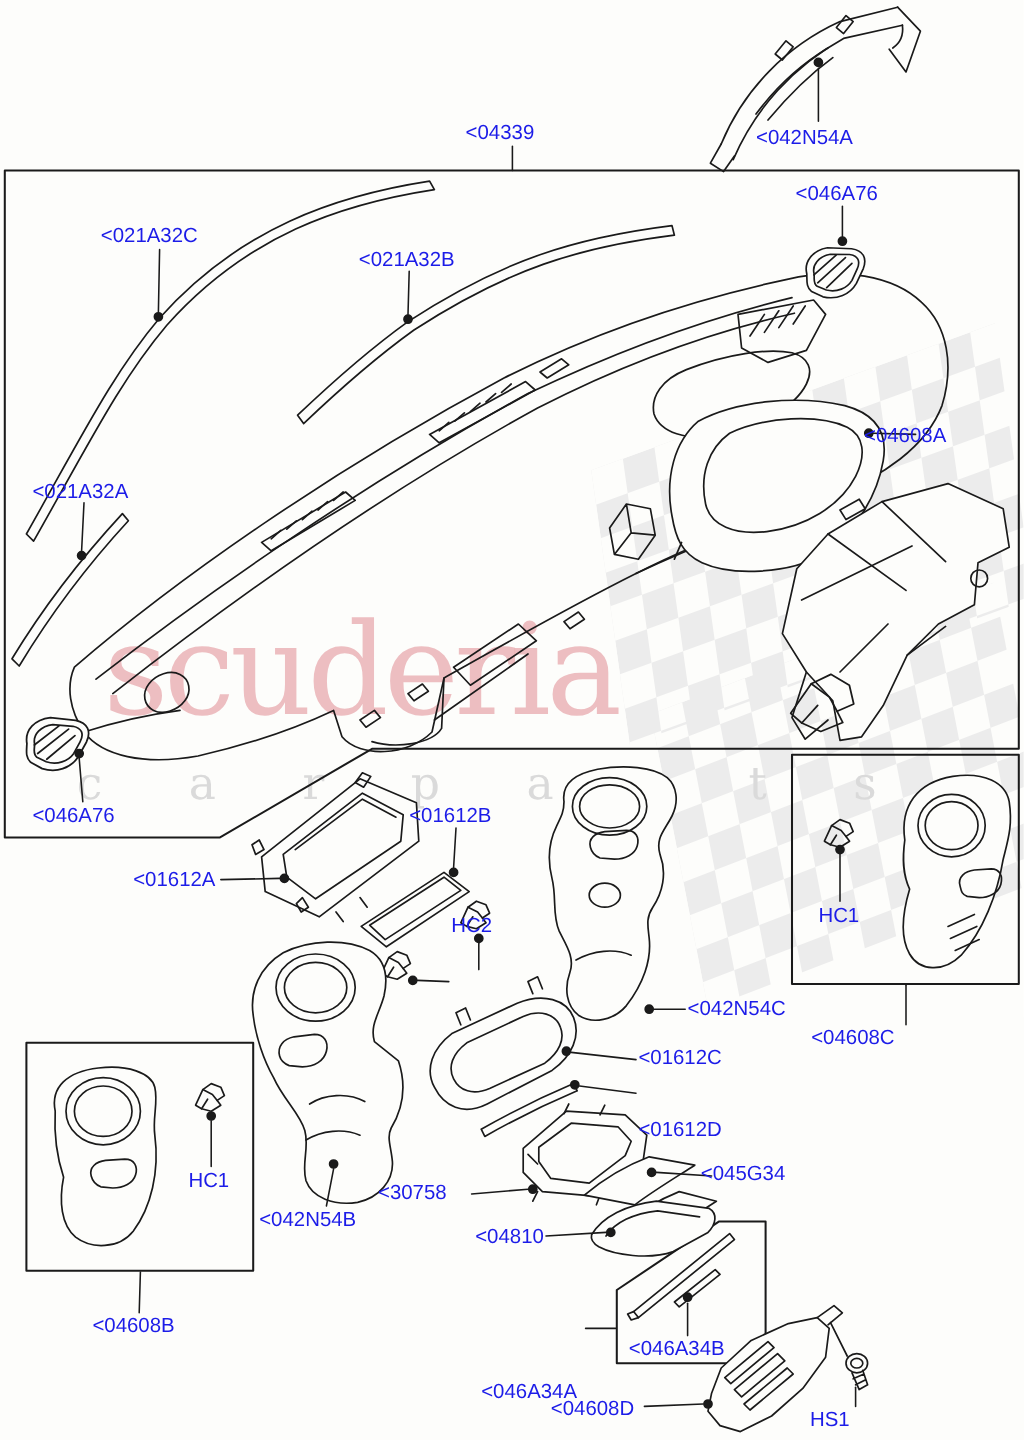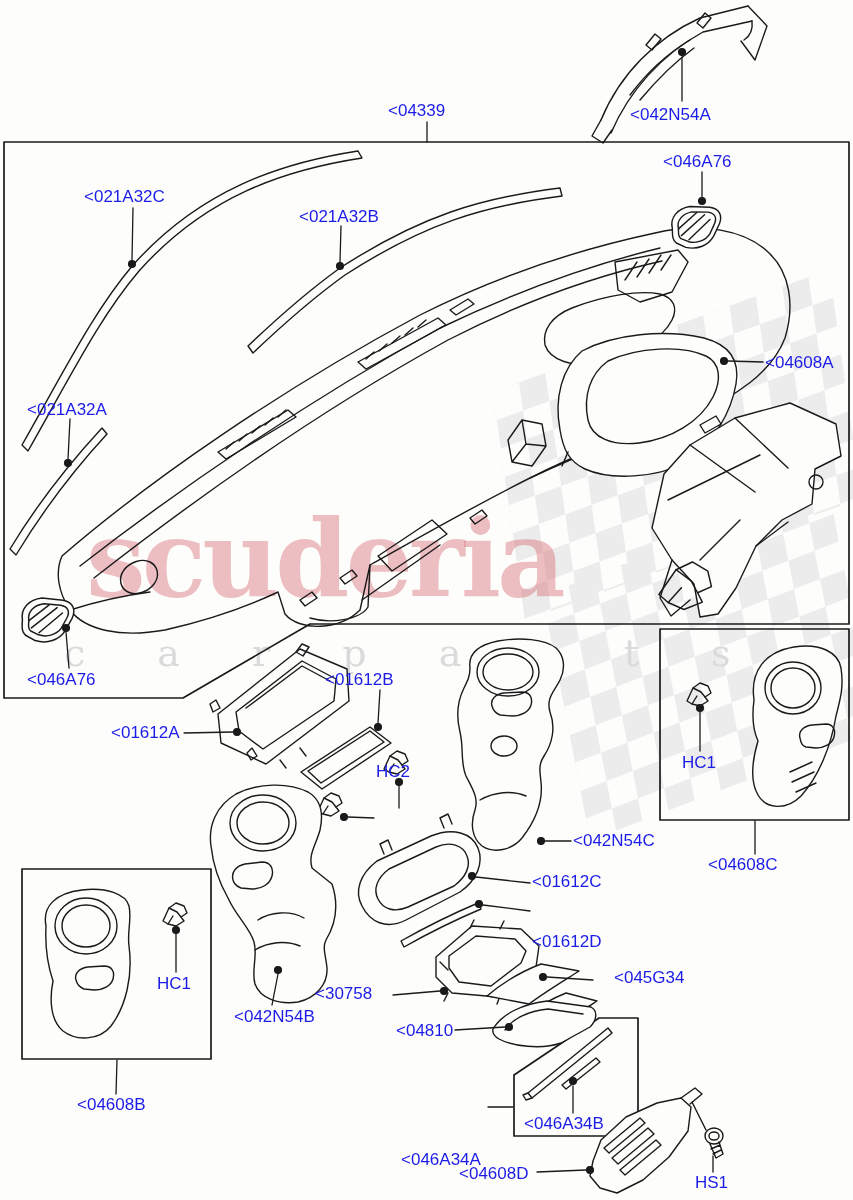--- a/index.html
+++ b/index.html
@@ -1,20 +1,20 @@
 <!DOCTYPE html>
 <html><head>
 <meta charset="utf-8">
 <style>
   html,body{margin:0;padding:0;}
   body{font-family:"Liberation Sans",sans-serif;}
   #stage{position:relative;width:853px;height:1200px;background:#fdfdfb;overflow:hidden;}
   .wm-brand{
     position:absolute;left:86px;top:506px;z-index:0;
-    font-family:"DejaVu Serif",serif;font-weight:bold;
+    font-family:"DejaVu Serif",serif;font-weight:normal;
     font-size:106px;letter-spacing:-4px;line-height:1;
     color:rgba(206,58,70,0.32);white-space:nowrap;text-align:center;
   }
   .wm-sub{
     position:absolute;left:64px;top:634px;z-index:0;
     font-family:"DejaVu Serif",serif;
     font-size:38px;letter-spacing:30px;line-height:1;
     color:#dadada;white-space:nowrap;
   }
   .checker{
@@ -293,34 +293,34 @@
         <circle cx="278" cy="970" r="3.4" fill="#1a1a1a"></circle>
     </g>
   </svg>
 
   <div class="lbl" style="left:388px;top:101px">&lt;04339</div>
   <div class="lbl" style="left:630px;top:105px">&lt;042N54A</div>
   <div class="lbl" style="left:663px;top:152px">&lt;046A76</div>
   <div class="lbl" style="left:84px;top:187px">&lt;021A32C</div>
   <div class="lbl" style="left:299px;top:207px">&lt;021A32B</div>
   <div class="lbl" style="left:27px;top:400px">&lt;021A32A</div>
-  <div class="lbl" style="left:765px;top:353px">&lt;04608A</div>
+  <div class="lbl" style="left:720px;top:353px">&lt;04608A</div>
   <div class="lbl" style="left:27px;top:670px">&lt;046A76</div>
   <div class="lbl" style="left:111px;top:723px">&lt;01612A</div>
-  <div class="lbl" style="left:325px;top:670px">&lt;01612B</div>
+  <div class="lbl" style="left:341px;top:670px">&lt;01612B</div>
   <div class="lbl" style="left:376px;top:762px">HC2</div>
   <div class="lbl" style="left:573px;top:831px">&lt;042N54C</div>
   <div class="lbl" style="left:682px;top:753px">HC1</div>
-  <div class="lbl" style="left:708px;top:855px">&lt;04608C</div>
+  <div class="lbl" style="left:676px;top:855px">&lt;04608C</div>
   <div class="lbl" style="left:532px;top:872px">&lt;01612C</div>
   <div class="lbl" style="left:532px;top:932px">&lt;01612D</div>
-  <div class="lbl" style="left:614px;top:968px">&lt;045G34</div>
+  <div class="lbl" style="left:584px;top:968px">&lt;045G34</div>
   <div class="lbl" style="left:315px;top:984px">&lt;30758</div>
   <div class="lbl" style="left:396px;top:1021px">&lt;04810</div>
   <div class="lbl" style="left:401px;top:1150px">&lt;046A34A</div>
   <div class="lbl" style="left:524px;top:1114px">&lt;046A34B</div>
   <div class="lbl" style="left:459px;top:1164px">&lt;04608D</div>
-  <div class="lbl" style="left:695px;top:1173px">HS1</div>
+  <div class="lbl" style="left:675px;top:1173px">HS1</div>
   <div class="lbl" style="left:157px;top:974px">HC1</div>
   <div class="lbl" style="left:77px;top:1095px">&lt;04608B</div>
-  <div class="lbl" style="left:234px;top:1007px">&lt;042N54B</div>
+  <div class="lbl" style="left:216px;top:1007px">&lt;042N54B</div>
 
 </div>
 
 </body></html>

